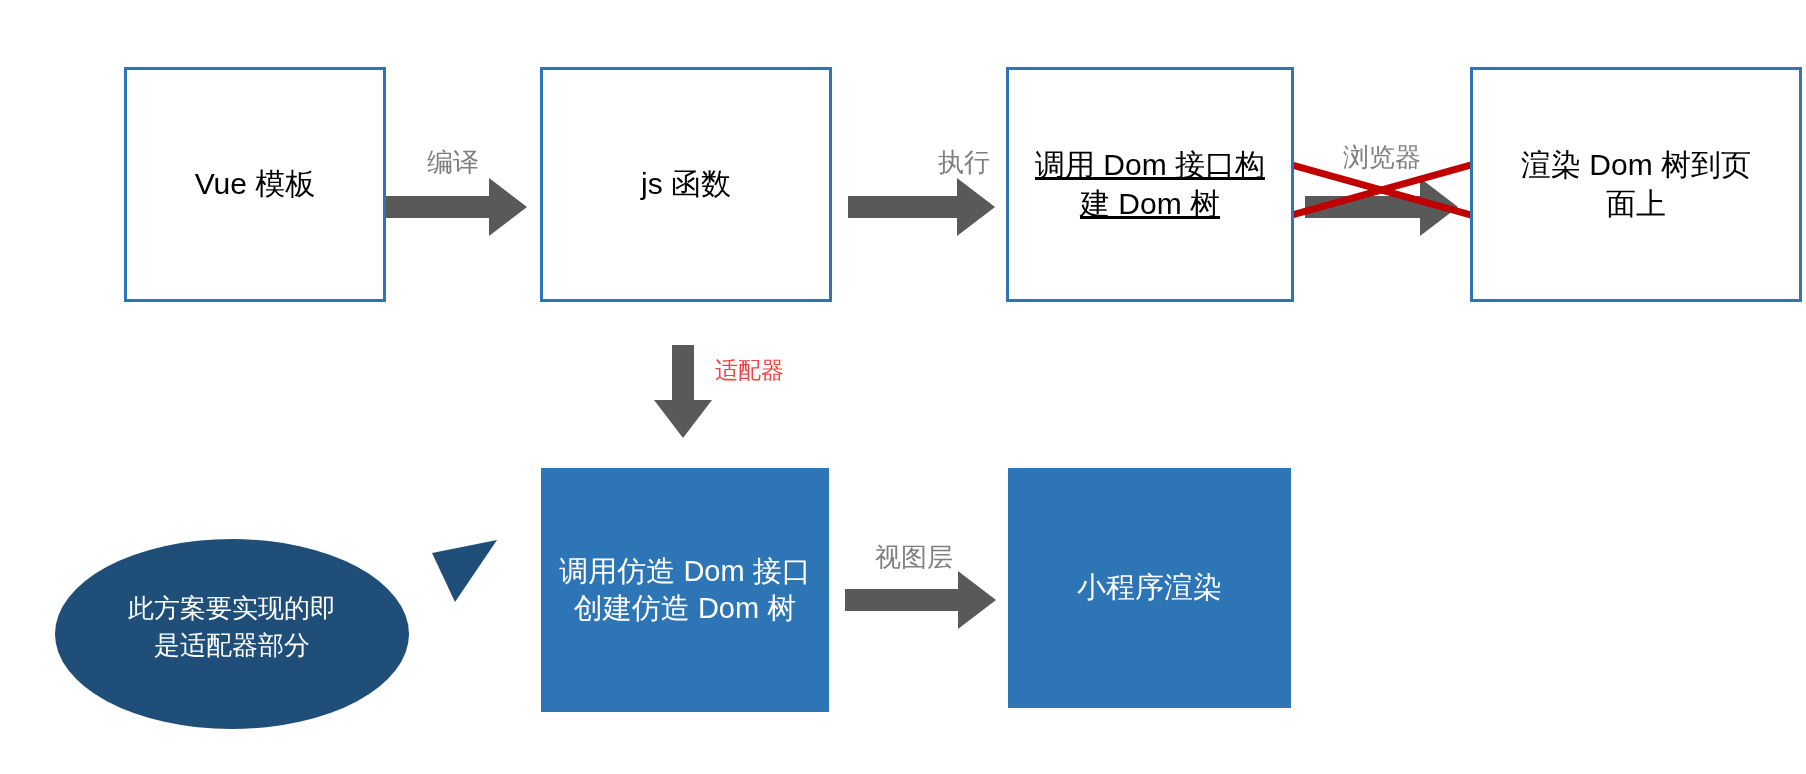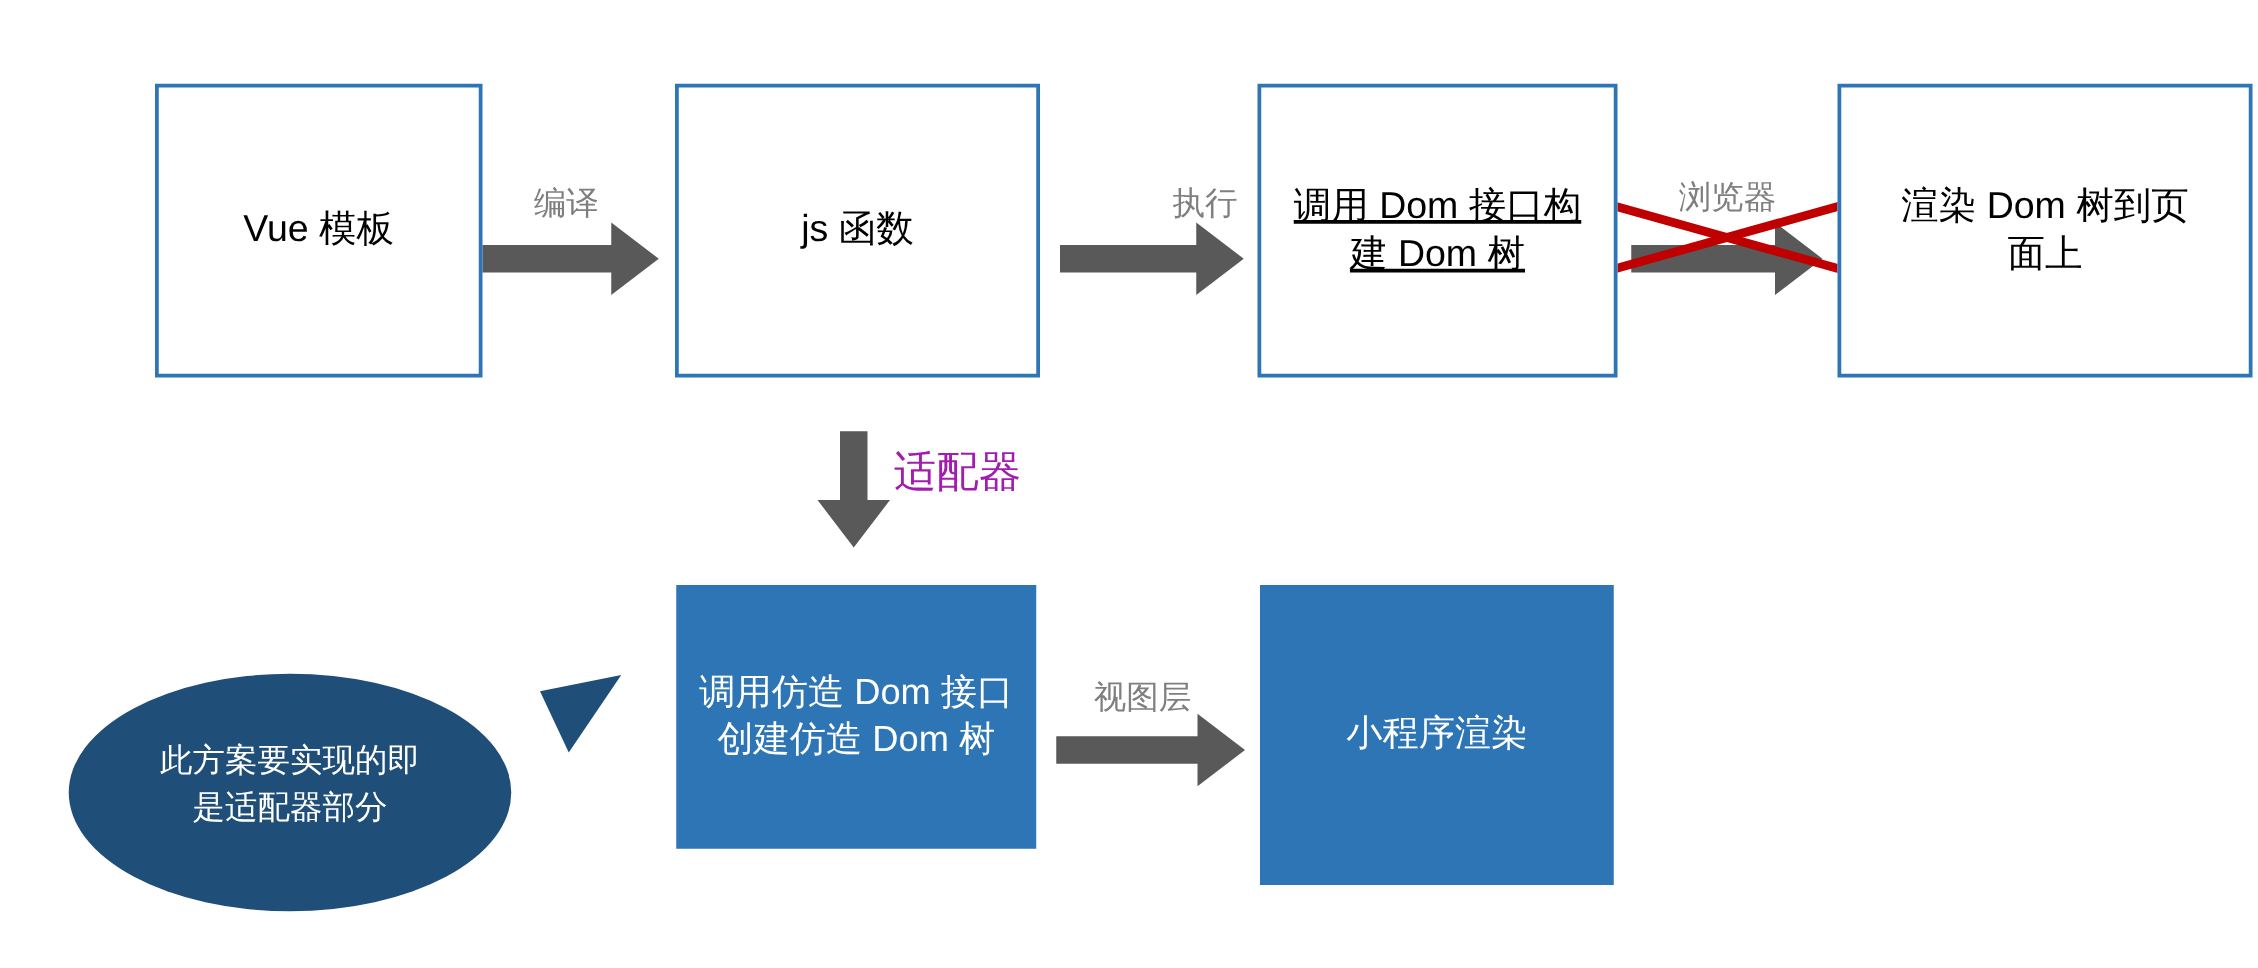--- a/index.html
+++ b/index.html
@@ -50,22 +50,22 @@
     font-size: 29px;
   }
   .edge-label {
     position: absolute;
     color: #7F7F7F;
     font-size: 26px;
     white-space: nowrap;
     text-align: center;
   }
   .edge-label.accent {
-    color: #a21caf;
-    font-size: 34px;
+    color: #ef4444;
+    font-size: 23px;
   }
   .svg-layer {
     position: absolute;
     left: 0; top: 0;
     width: 1806px;
     height: 774px;
     overflow: visible;
     pointer-events: none;
   }
   .bubble-text {
@@ -126,21 +126,21 @@
   <div class="node node-outline" style="left:1006px; top:67px; width:288px; height:235px;text-decoration:underline;">
     <span class="node-label outline-text">调用 Dom 接口构
 建 Dom 树</span>
   </div>
 
   <div class="node node-outline" style="left:1470px; top:67px; width:332px; height:235px;">
     <span class="node-label outline-text">渲染 Dom 树到页
 面上</span>
   </div>
 
-  <div class="node node-filled" style="left:541px; top:468px; width:288px; height:211px;">
+  <div class="node node-filled" style="left:541px; top:468px; width:288px; height:244px;">
     <span class="node-label filled-text">调用仿造 Dom 接口
 创建仿造 Dom 树</span>
   </div>
 
   <div class="node node-filled" style="left:1008px; top:468px; width:283px; height:240px;">
     <span class="node-label filled-text">小程序渲染</span>
   </div>
 
   <div class="edge-label" style="left:378px; top:145px; width:150px;font-family:Liberation Serif, serif;">编译</div>
 

